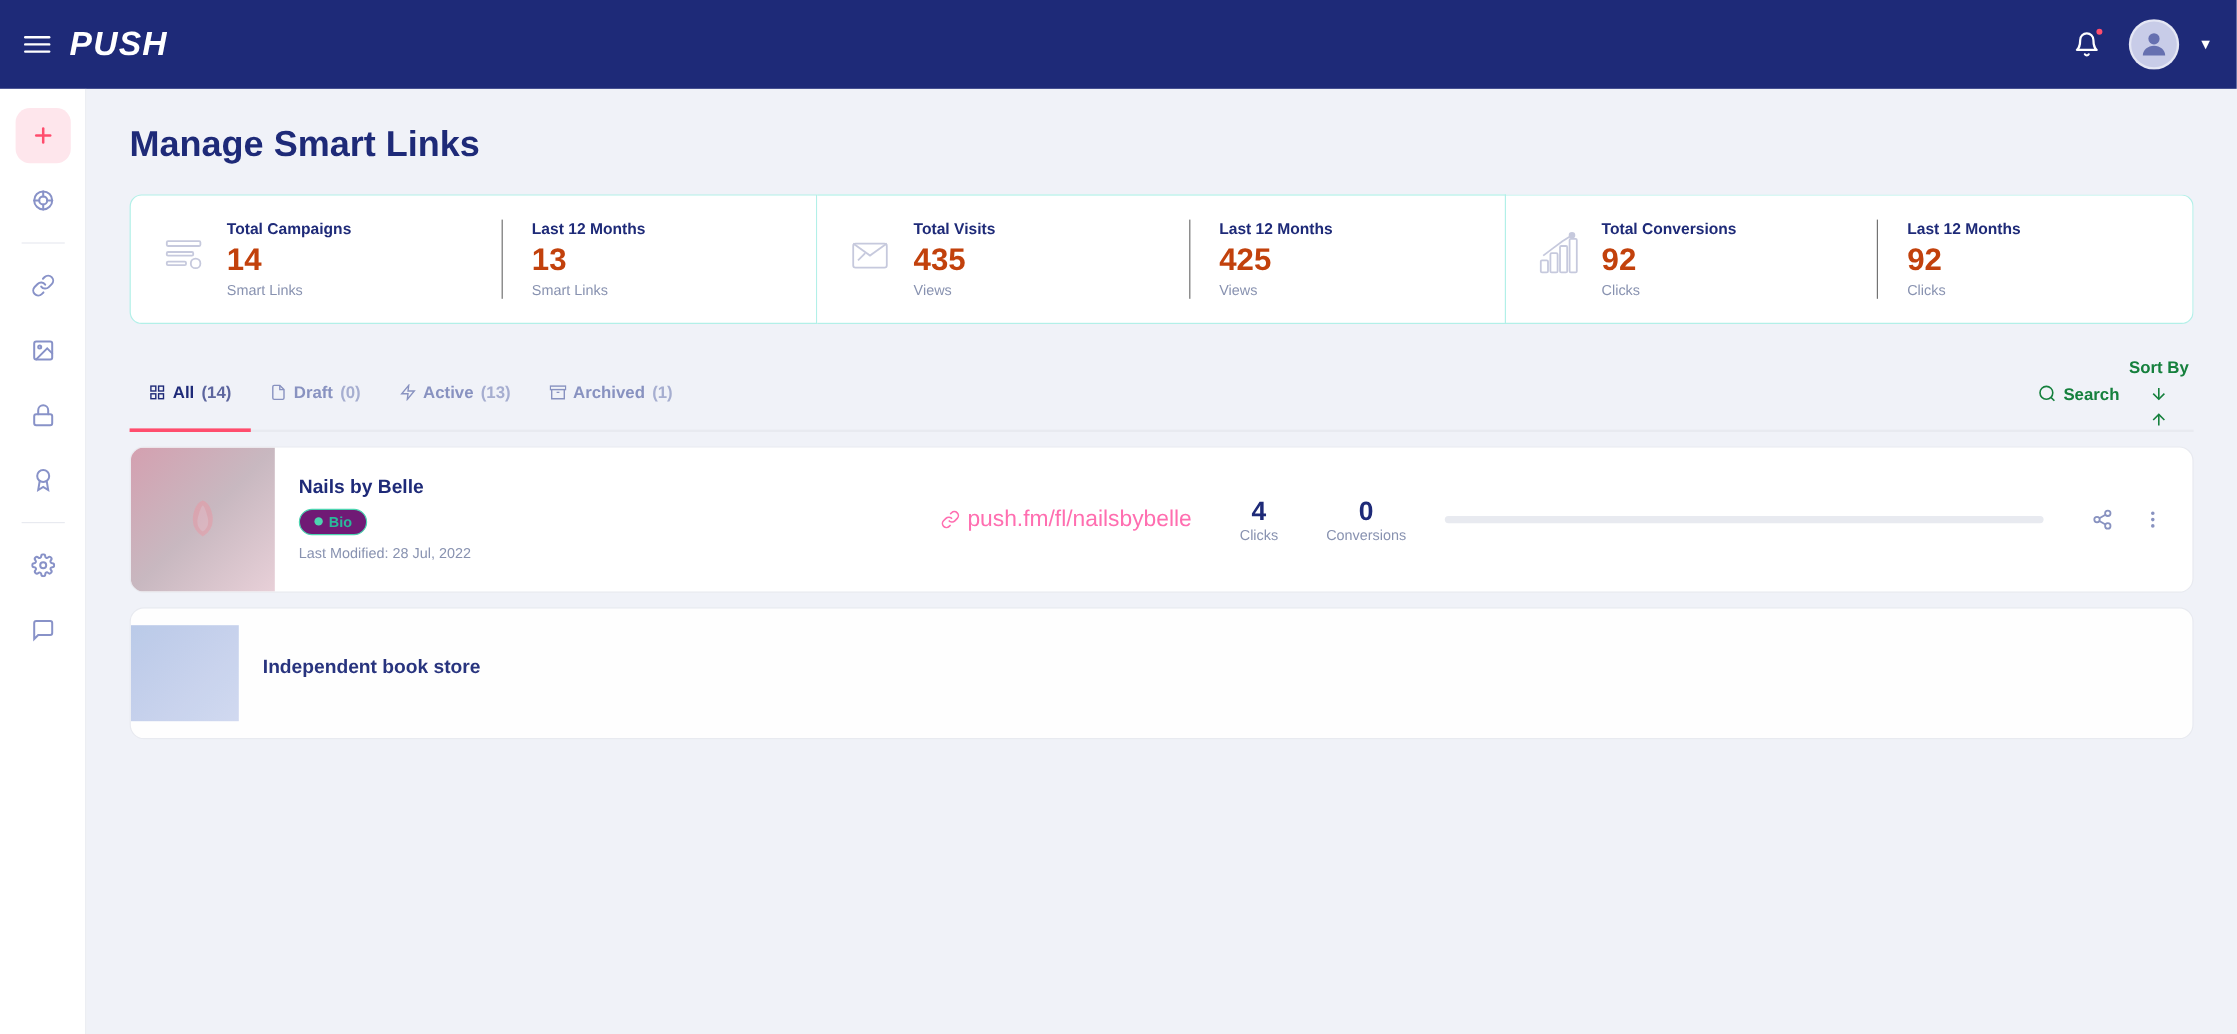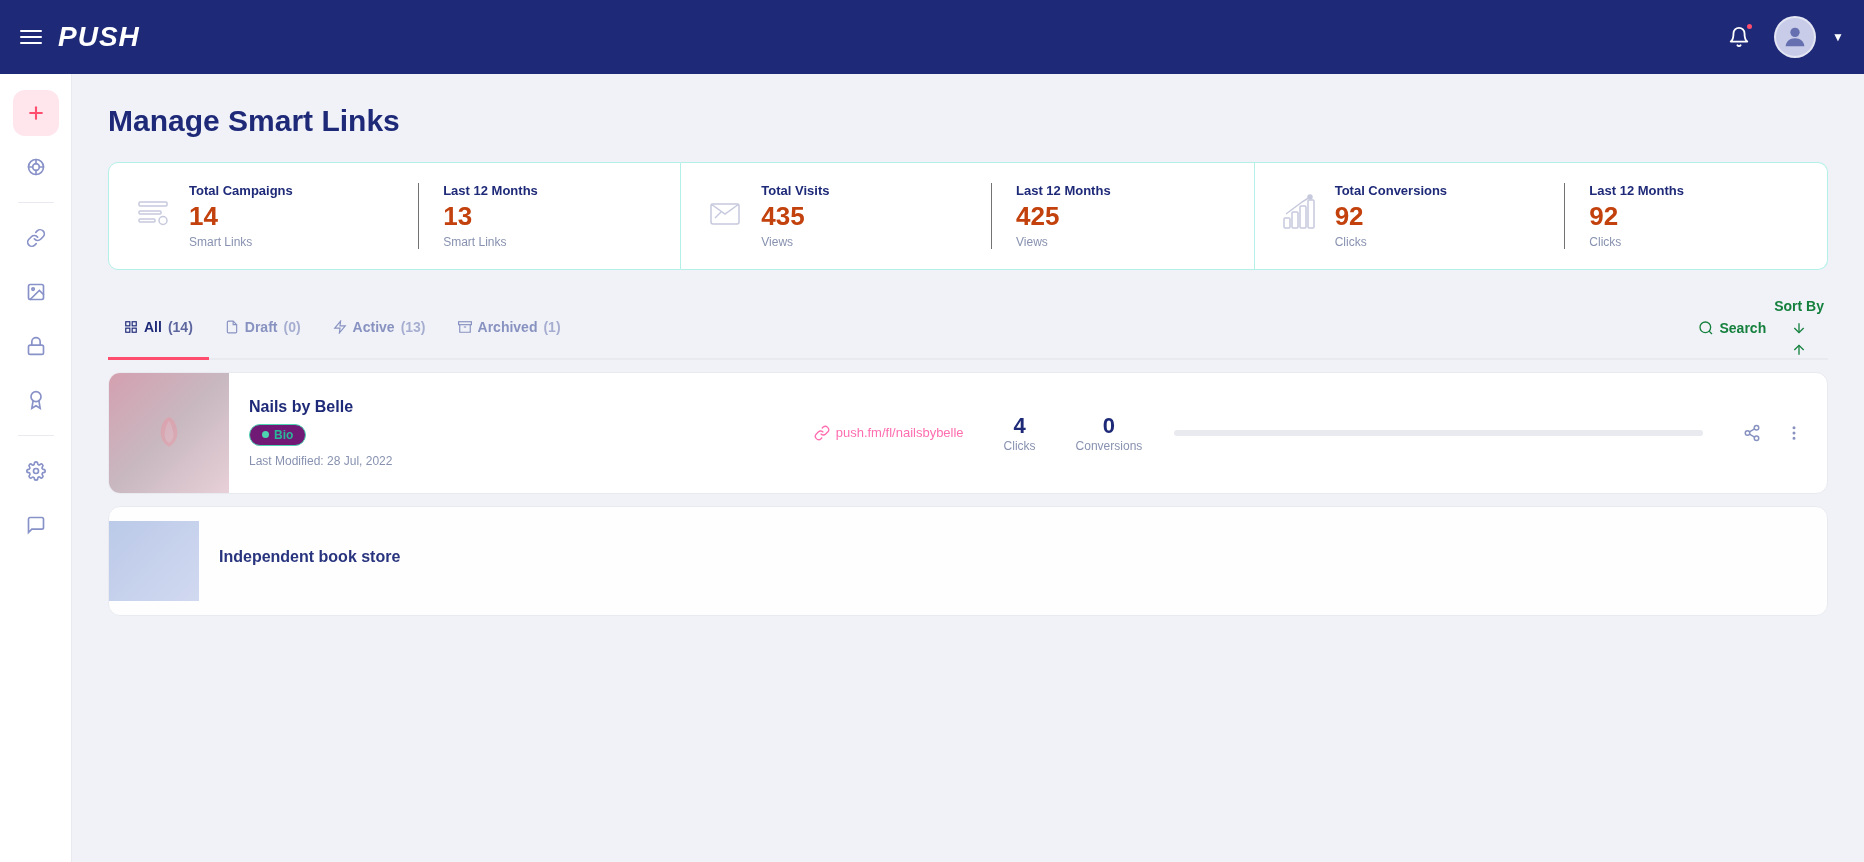--- a/index.html
+++ b/index.html
@@ -169,21 +169,21 @@
     .link-info { padding: 16px 20px; flex: 1; min-width: 0; }
     .link-name { font-size: 16px; font-weight: 700; color: #1e2a78; margin-bottom: 8px; }
     .link-badge {
       display: inline-flex; align-items: center; gap: 5px;
       background: #701a75; border: 1.5px solid #4dd4b0; color: #2ab89a;
       border-radius: 20px; padding: 3px 12px; font-size: 12px; font-weight: 600;
       margin-bottom: 8px;
     }
     .link-badge-dot { width: 7px; height: 7px; border-radius: 50%; background: #4dd4b0; }
     .link-meta { font-size: 12px; color: #8892b0; }
-    .link-url { color: #ff6eb0; font-size: 13px; font-weight: 500; display: flex; align-items: center; gap: 6px; padding: 16px; }
+    .link-url { color: #ff6eb0; font-size: 19px; font-weight: 500; display: flex; align-items: center; gap: 6px; padding: 16px; }
     .link-stat { text-align: center; padding: 16px; min-width: 80px; }
     .link-stat-value { font-size: 22px; font-weight: 700; color: #1e2a78; }
     .link-stat-label { font-size: 12px; color: #8892b0; }
     .link-bar { flex: 1; padding: 16px; }
     .link-bar-track { height: 6px; background: #e8eaf0; border-radius: 3px; }
     .link-actions { display: flex; align-items: center; gap: 8px; padding: 16px; }
     .link-action-btn { width: 34px; height: 34px; display: flex; align-items: center; justify-content: center; border-radius: 8px; cursor: pointer; color: #8892c0; font-size: 16px; }
   </style>
 </head>
 <body>

